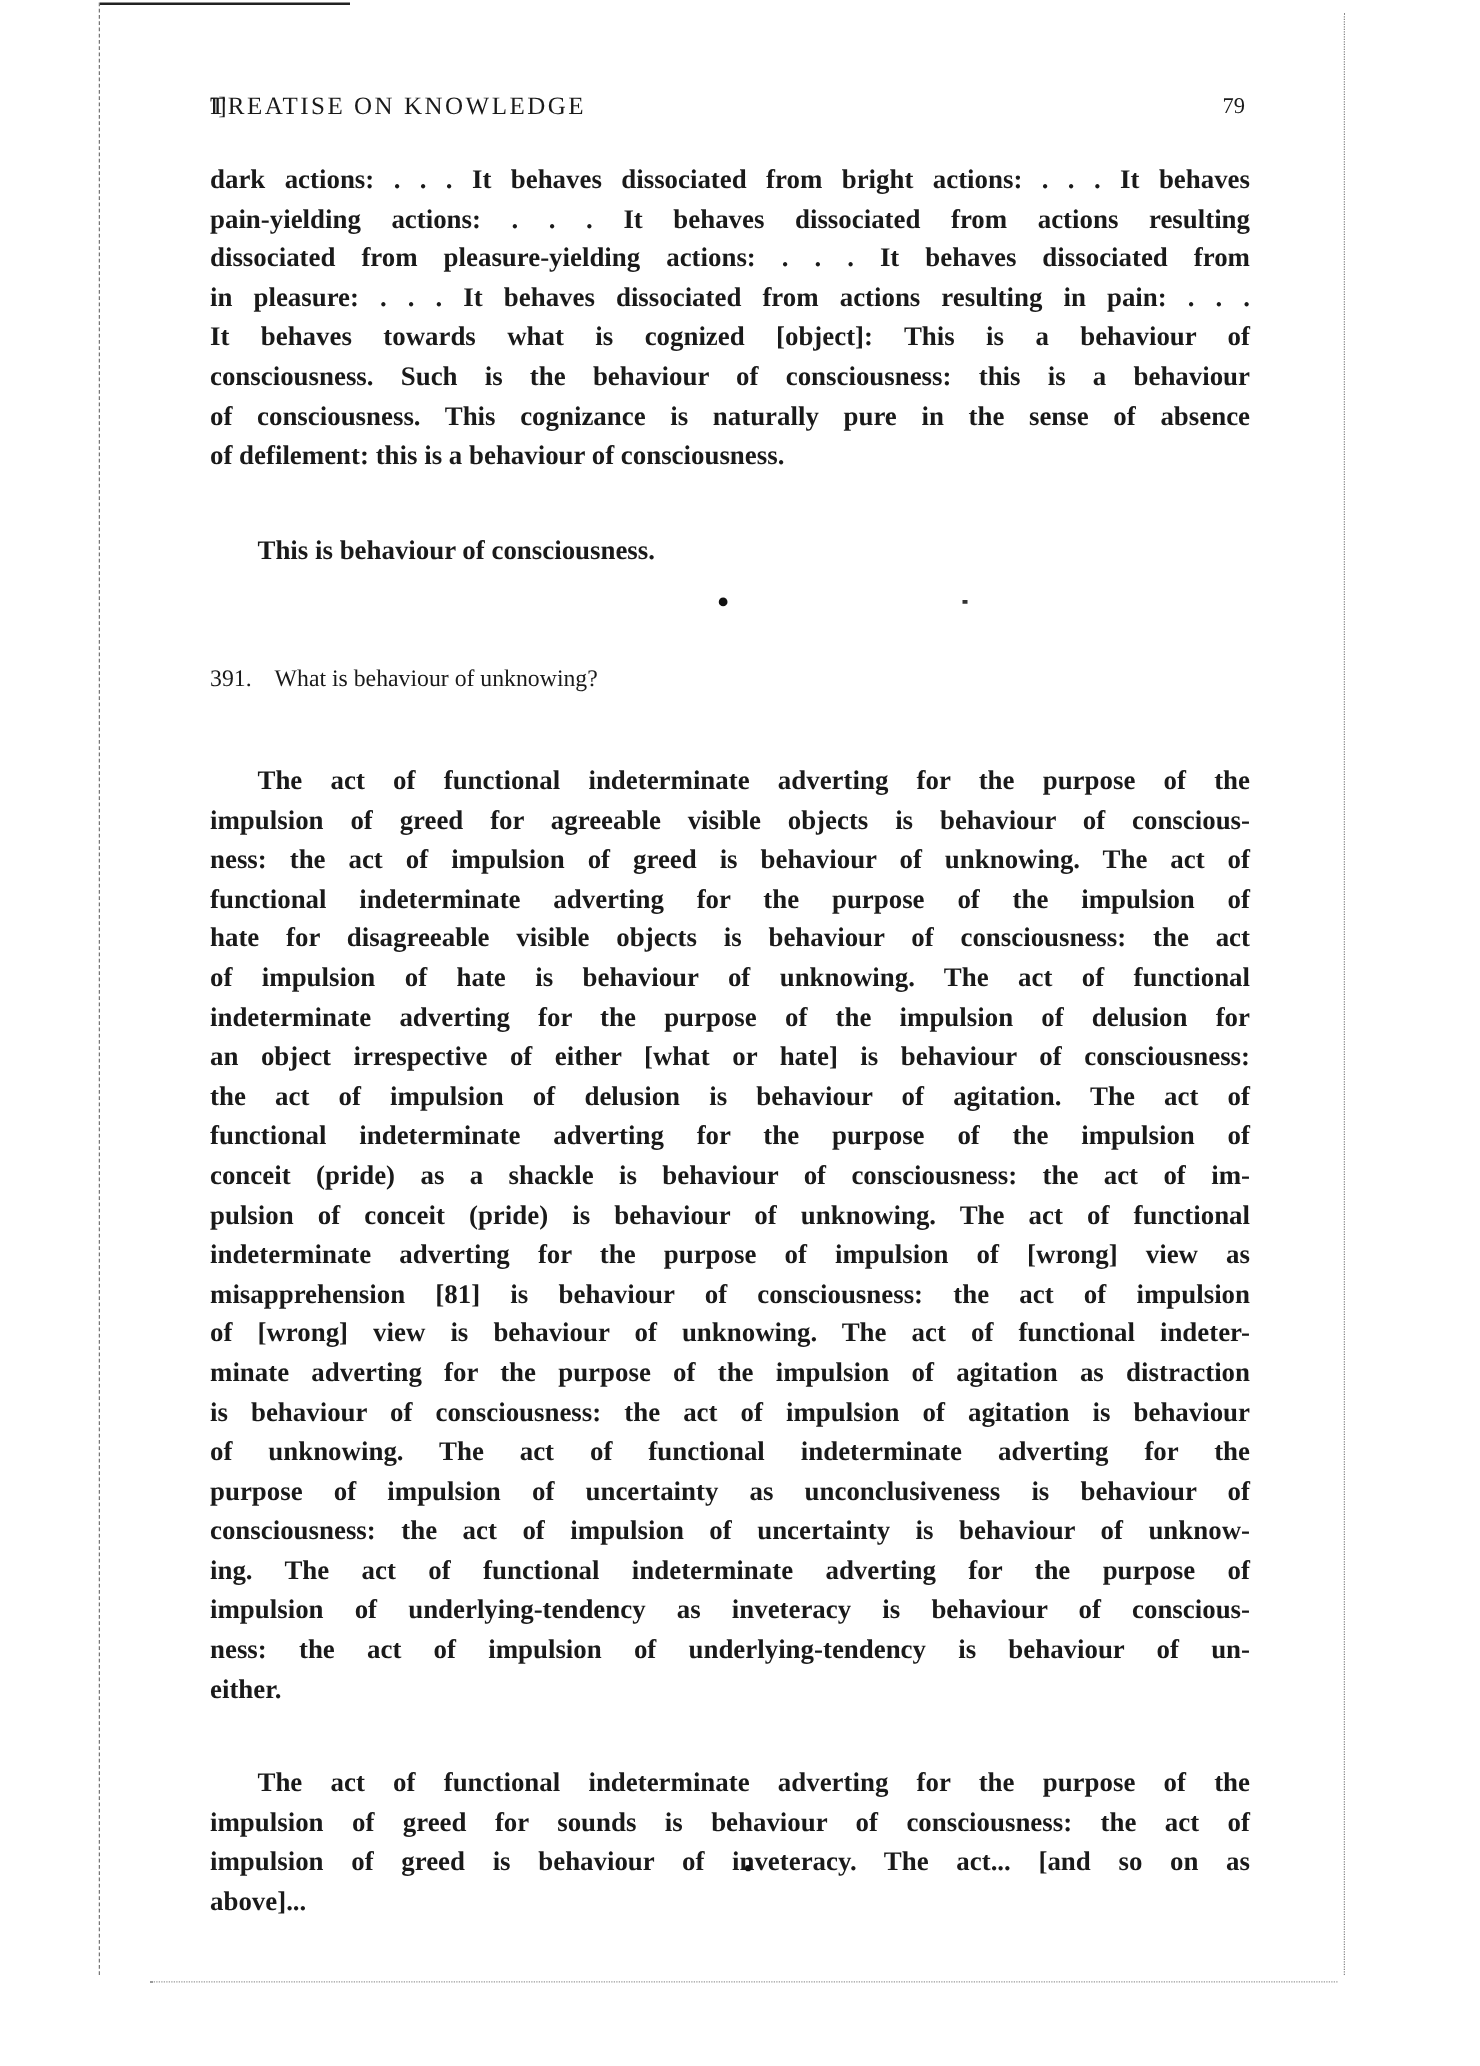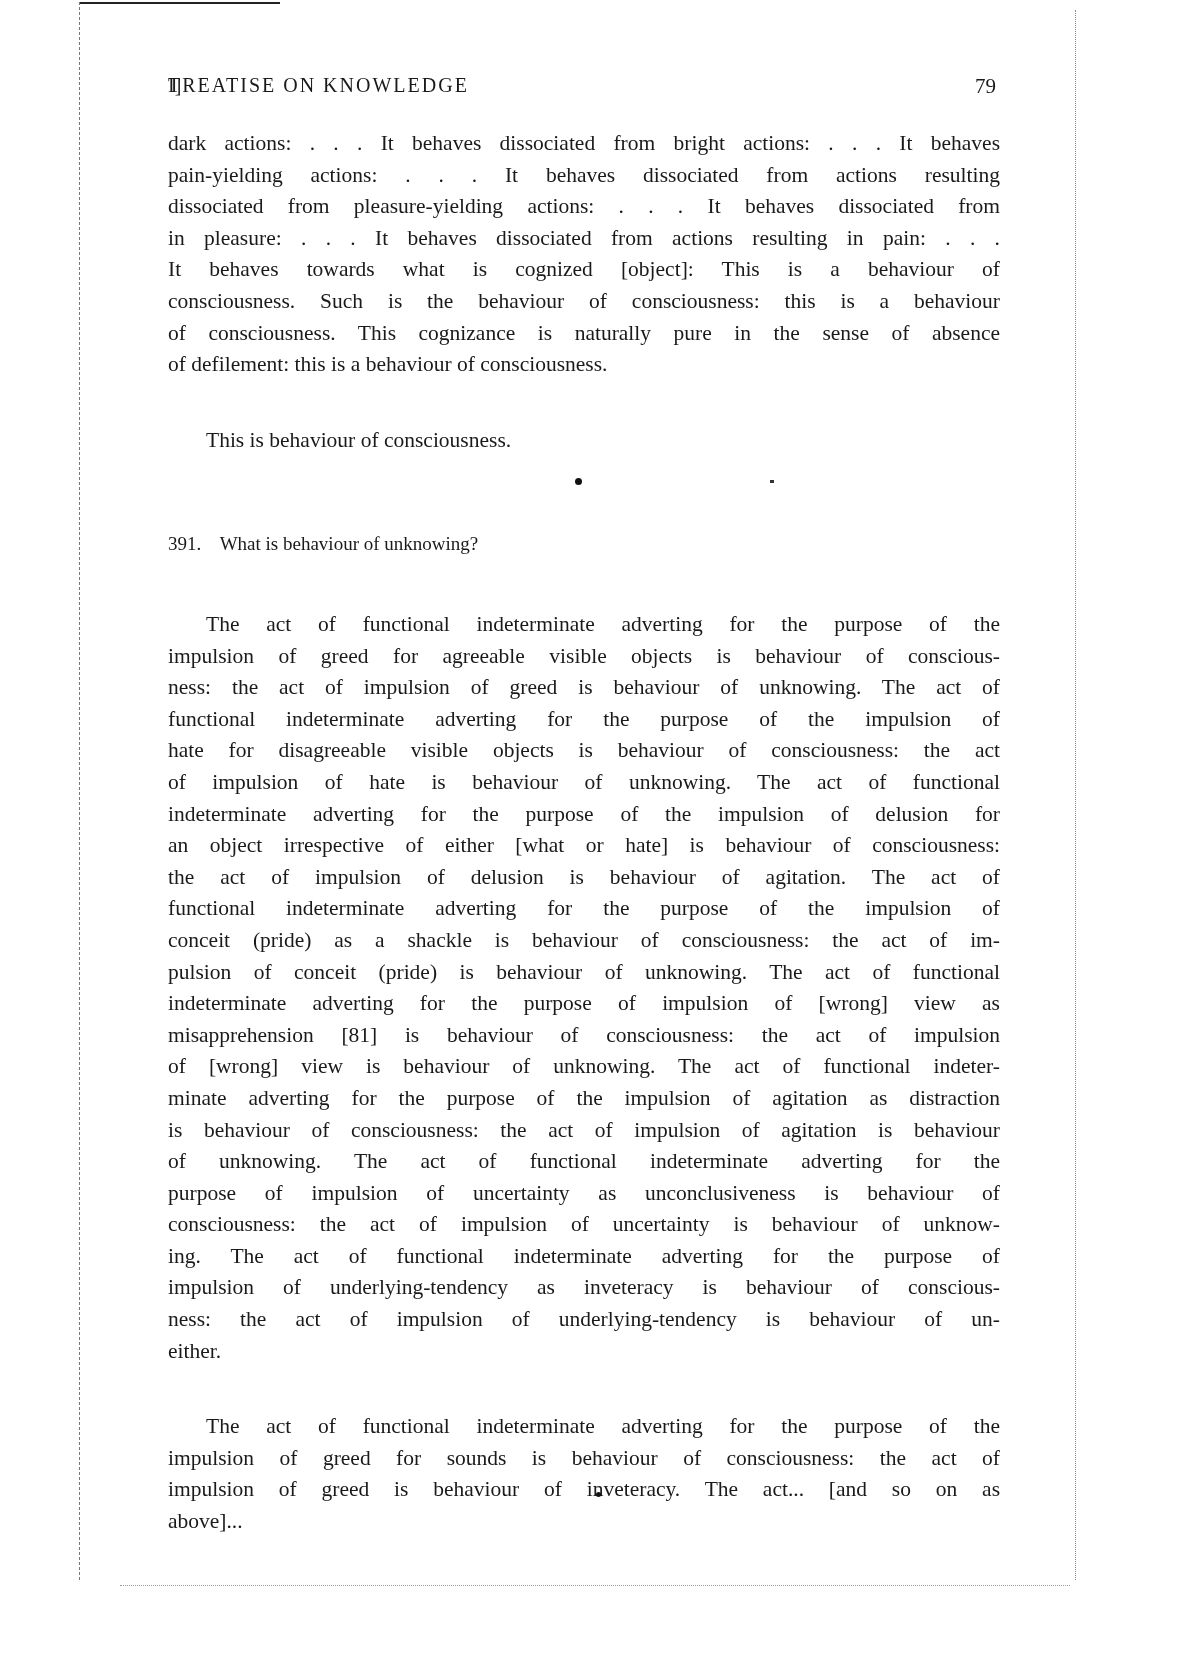--- a/index.html
+++ b/index.html
@@ -4,23 +4,23 @@
 <style>
   html, body { margin: 0; padding: 0; background: #ffffff; }
   body { width: 1184px; height: 1653px; position: relative; overflow: hidden; font-family: "Liberation Serif", "DejaVu Serif", serif; color: #1a1a1a; }
   .frame-left { position: absolute; left: 79px; top: 2px; width: 1px; height: 1578px; border-left: 1px dashed #777; }
   .frame-top { position: absolute; left: 80px; top: 2px; width: 200px; height: 2px; background: #222; }
   .frame-right { position: absolute; left: 1075px; top: 10px; width: 1px; height: 1570px; border-left: 1px dotted #888; }
   .frame-bottom { position: absolute; left: 120px; top: 1585px; width: 950px; height: 1px; border-top: 1px dotted #999; }
   .header { position: absolute; top: 74px; left: 168px; width: 850px; height: 30px; font-size: 20px; }
   .header .chap { position: absolute; left: 0; top: 0; }
   .header .title { position: absolute; left: 0; right: 0; text-align: left; letter-spacing: 2px; top: 0; }
-  .header .pno { position: absolute; right: 22px; top: 0; font-size: 21px; }
+  .header .pno { position: absolute; right: 22px; top: 0; font-size: 18px; }
   .body { position: absolute; left: 168px; width: 832px; font-size: 21.5px; line-height: 31.6px; }
-  .line { white-space: nowrap; display: block; text-align: justify; text-align-last: justify; }
+  .line { white-space: nowrap; display: block; text-align: justify; text-align-last: justify; font-weight: bold; }
   .line.last { text-align-last: left; }
   .line.indent { padding-left: 38px; margin-top: 44px; }
   .block1 { top: 128px; }
   .sep { position: absolute; left: 575px; top: 478px; width: 7px; height: 7px; background: #111; border-radius: 50%; }
   .sep2 { position: absolute; left: 770px; top: 480px; width: 4px; height: 3px; background: #333; }
   .q { position: absolute; left: 168px; top: 533px; font-size: 19px; }
   .q .num { margin-right: 14px; }
   .block2 { top: 565px; }
   .dot-end { position: absolute; left: 596px; top: 1492px; width: 5px; height: 5px; background: #111; border-radius: 50%; }
 </style>

